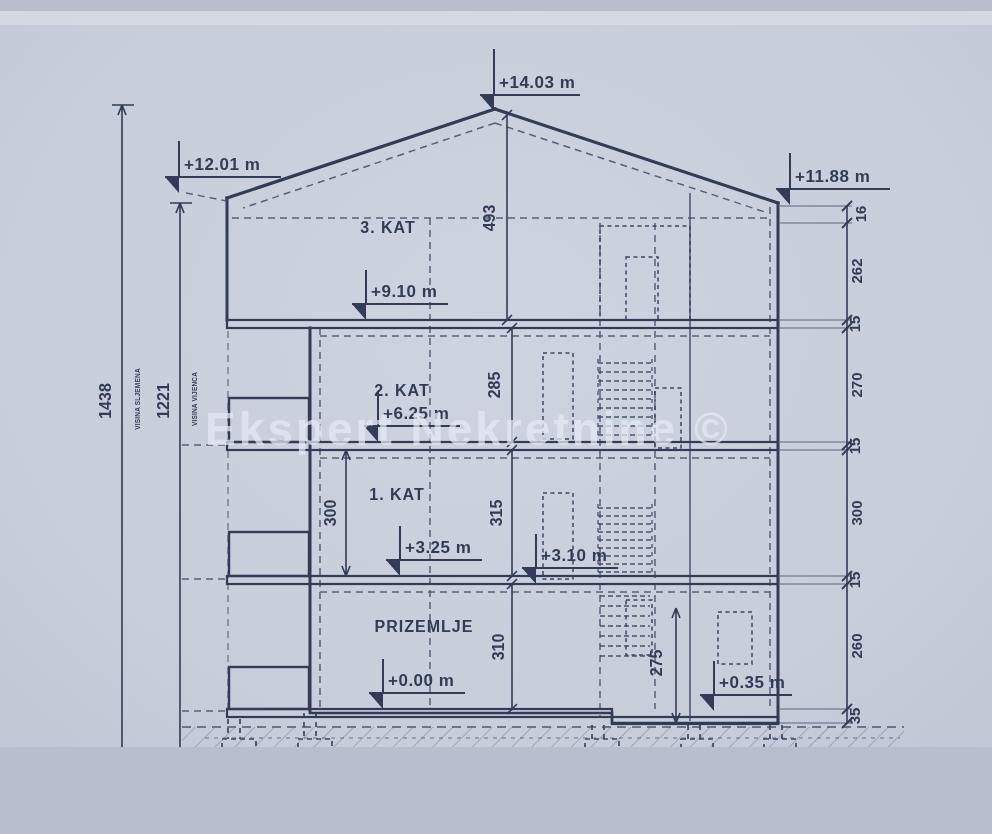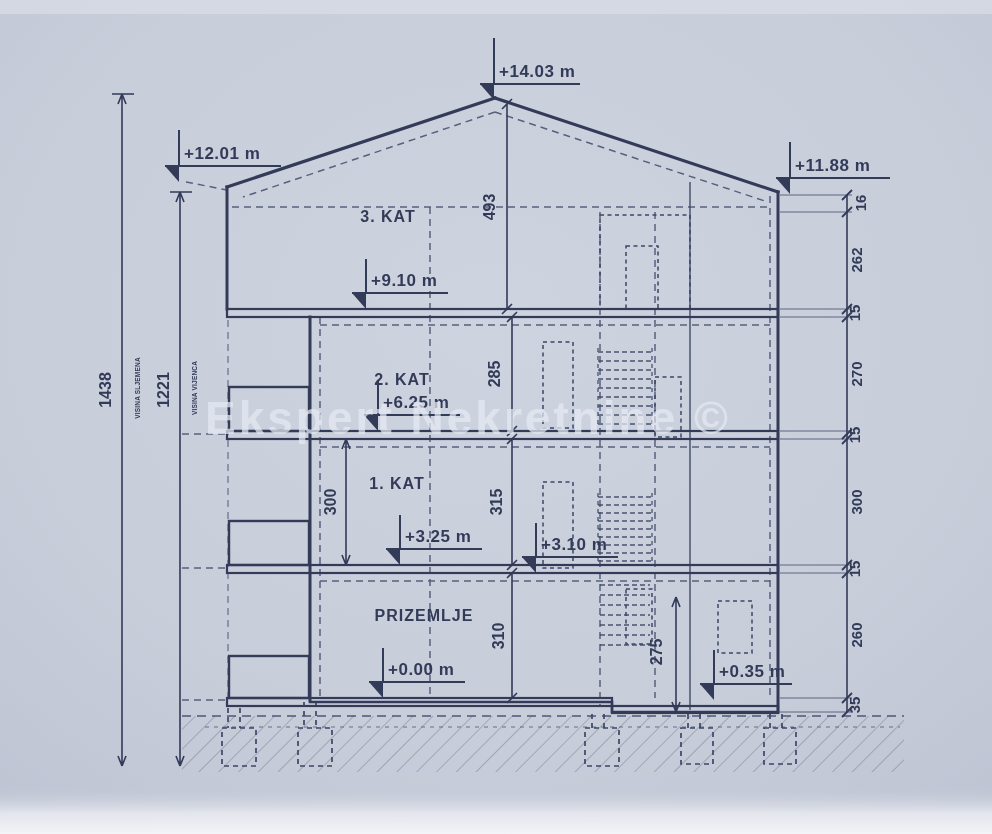--- a/index.html
+++ b/index.html
@@ -1,17 +1,17 @@
 <!DOCTYPE html>
 <html><head>
 <meta charset="utf-8">
 <style>
   html,body{margin:0;padding:0;background:#b8bece;}
-  .stage{width:992px;height:834px;position:relative;overflow:hidden;
-         font-family:"Liberation Sans", sans-serif;}
+  .stage{width:992px;height:736px;position:relative;overflow:hidden;
+         font-family:"Liberation Sans", sans-serif;margin-top:11px;}
   svg{display:block;}
   text{font-family:"Liberation Sans", sans-serif; fill:#323b58;}
   .lbl-floor{font-size:16px;font-weight:bold;letter-spacing:1px;}
   .lbl-elev{font-size:17px;font-weight:600;letter-spacing:0.5px;}
   .lbl-dim{font-size:16px;font-weight:600;}
   .lbl-chain{font-size:15px;font-weight:600;}
   .lbl-tiny{font-size:6.5px;font-weight:bold;letter-spacing:0.2px;}
   .watermark{font-size:46px;font-weight:bold;letter-spacing:3px;
              fill:#e6eaf3;opacity:0.72;}
 </style>

